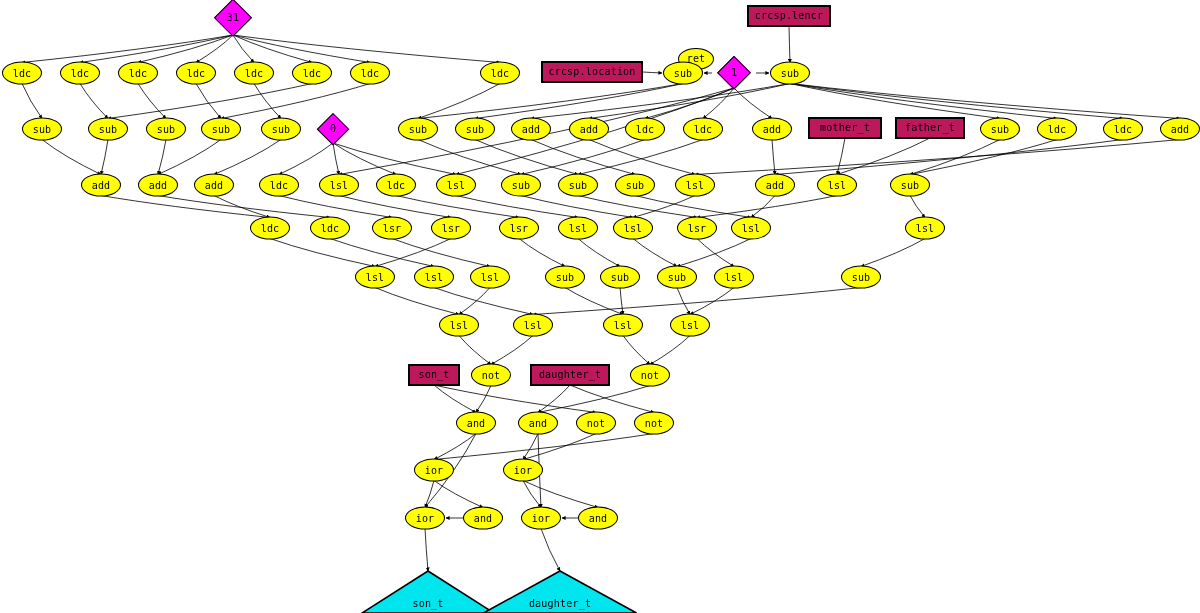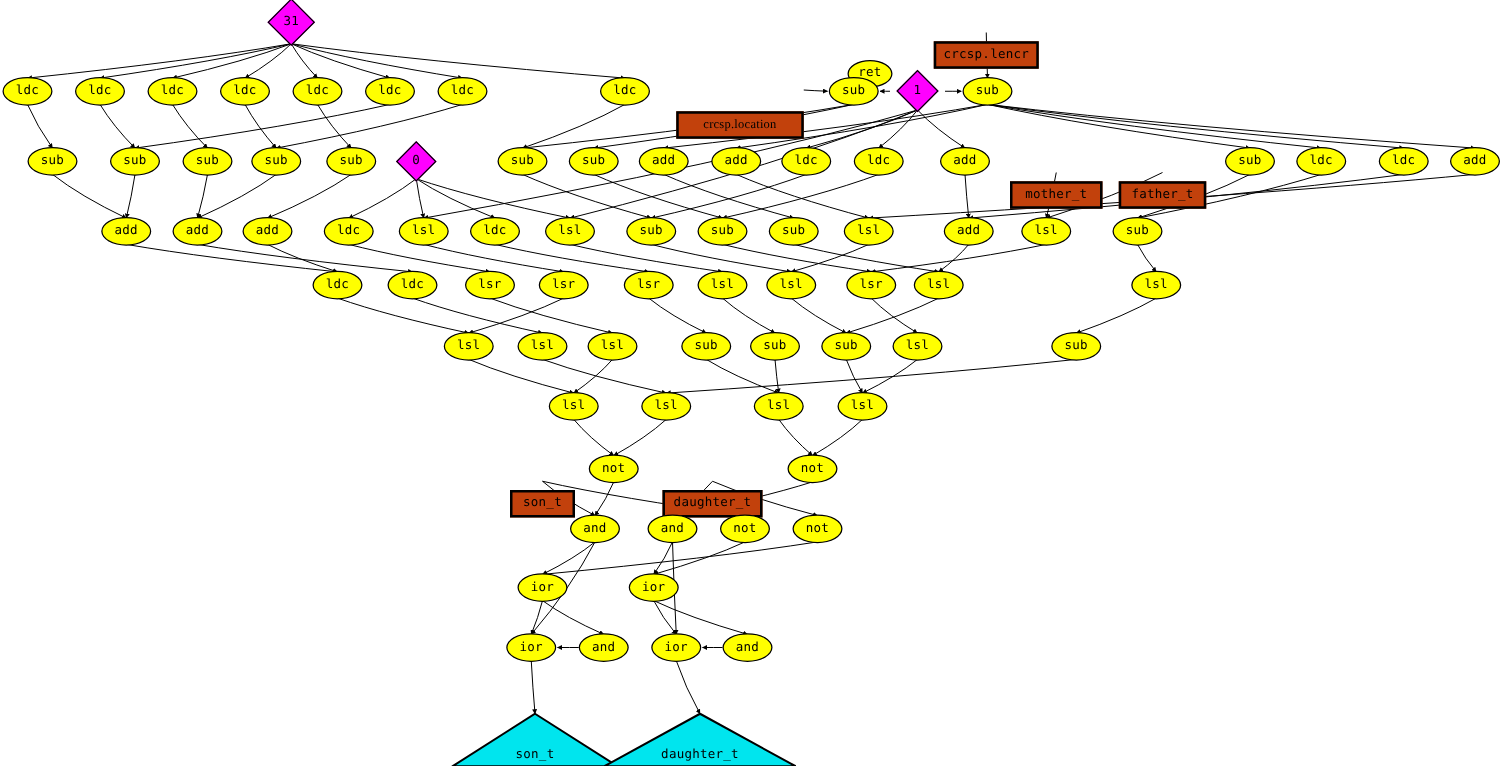--- a/index.html
+++ b/index.html
@@ -48,24 +48,23 @@
   }
   
   .n-ellipse {
     border-radius: 50%;
     background: #ffff00;
     border: 1.6px solid #000000;
   }
   .n-ellipse .node-label { color: #000000; }
   
   .n-box {
-    background: #c2410c;
+    background: #be185d;
     border: 2.4px solid #000000;
     border-radius: 0;
-    margin-top: 28px;
   }
   .n-box .node-label { color: #000000; font-size: 10px; }
   
   .n-diamond {
     background: transparent;
     border: none;
   }
   .n-diamond .diamond-shape {
     position: absolute;
     left: 50%;
@@ -251,21 +250,21 @@
       </div>
       <div class="node n-ellipse" style="left: 312px; top: 73px; width: 40px; height: 23px;">
         <span class="node-label">ldc</span>
       </div>
       <div class="node n-ellipse" style="left: 370px; top: 73px; width: 40px; height: 23px;">
         <span class="node-label">ldc</span>
       </div>
       <div class="node n-ellipse" style="left: 500px; top: 73px; width: 40px; height: 23px;">
         <span class="node-label">ldc</span>
       </div>
-      <div class="node n-box" style="left: 592px; top: 72px; width: 102px; height: 22px; font-family: Liberation Serif, serif;">
+      <div class="node n-box" style="left: 592px; top: 72px; width: 102px; height: 22px;">
         <span class="node-label">crcsp.location</span>
       </div>
       <div class="node n-ellipse" style="left: 683px; top: 73px; width: 40px; height: 23px;">
         <span class="node-label">sub</span>
       </div>
       <div class="node n-diamond" style="left: 734px; top: 73px; width: 44px; height: 32px;">
         <div class="diamond-shape" style="width: 24.32px; height: 24.32px;"></div>
         <span class="node-label">1</span>
       </div>
       <div class="node n-ellipse" style="left: 790px; top: 73px; width: 40px; height: 23px;">

